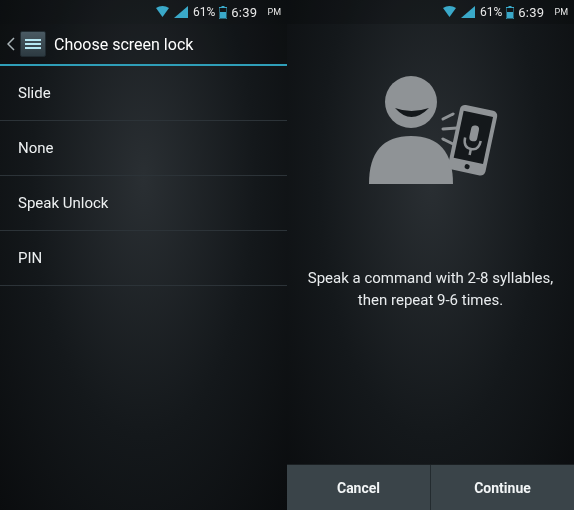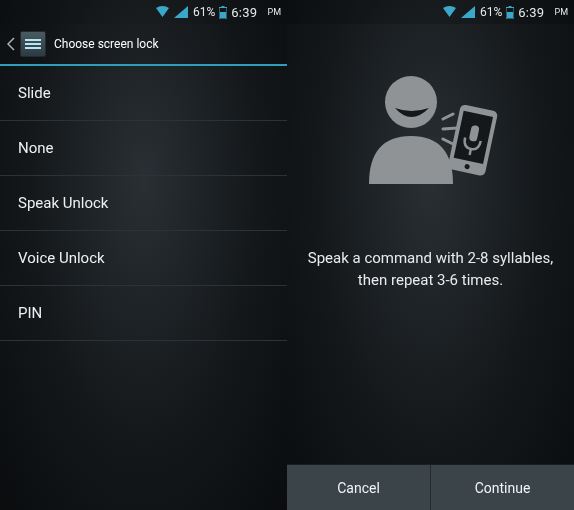--- a/index.html
+++ b/index.html
@@ -48,21 +48,21 @@
       background: linear-gradient(#4a5a63,#2d3a41);
       border:1px solid #202a30;
       border-radius:2px;
       display:flex; align-items:center; justify-content:center;
       position:relative;
     }
     .app-icon .bars {
       width:16px; height:2px; background:#b6e6f2;
       box-shadow: 0 -4px 0 #b6e6f2, 0 4px 0 #b6e6f2;
     }
-    .actionbar .title { color:#fff; font-size:12px; font-weight:400; }
+    .actionbar .title { color:#fff; font-size:16px; font-weight:400; }
     .list { flex:1; overflow:hidden; }
     .list-item {
       height: 55px;
       display:flex; align-items:center;
       padding: 0 18px;
       color:#eef1f2; font-size:15px;
       border-bottom:1px solid #2c3338;
       cursor:pointer;
     }
     .content {
@@ -71,33 +71,35 @@
       align-items:center;
       padding: 20px 20px 0 20px;
       color:#dfe3e5;
     }
     .illustration { margin-top: 20px; margin-bottom: 30px; }
     .instruction {
       text-align:center;
       font-size:15px;
       line-height:1.45;
       color:#e9ecee;
+      margin-top:20px;
     }
     .button-bar {
       height: 46px;
       display:flex;
       border-top:1px solid #1a1f22;
     }
     .button-bar .btn {
       flex:1;
       background:#3a4449;
       color:#f2f5f6;
       font-size:14px;
       display:flex; align-items:center; justify-content:center;
       cursor:pointer;
+      font-weight:bold;
     }
     .button-bar .divider {
       width:1px; background:#232b2f;
     }
   </style>
 </head>
 <body>
 
 <div class="phone">
   <div class="statusbar">
@@ -137,23 +139,20 @@
 
   <div class="list">
     <div class="list-item">
         <span>Slide</span>
       </div>
     <div class="list-item">
         <span>None</span>
       </div>
     <div class="list-item">
         <span>Speak Unlock</span>
-      </div>
-    <div class="list-item">
-        <span>Voice Unlock</span>
       </div>
     <div class="list-item">
         <span>PIN</span>
       </div>
   </div>
 </div>
 
 <div class="phone">
   <div class="statusbar">
     <span class="wifi-icon">
@@ -201,21 +200,21 @@
 
           <rect x="15" y="18" width="8" height="16" rx="4" fill="#8f9396"></rect>
           <path d="M11 32 Q11 42 19 42 Q27 42 27 32" stroke="#8f9396" stroke-width="2.5" fill="none"></path>
           <line x1="19" y1="42" x2="19" y2="48" stroke="#8f9396" stroke-width="2.5"></line>
           <circle cx="19" cy="60" r="2.5" fill="#14181b"></circle>
         </g>
       </svg>
     </div>
     <div class="instruction">
       <div>Speak a command with 2-8 syllables,</div>
-      <div>then repeat 3-6 times.</div>
+      <div>then repeat 9-6 times.</div>
     </div>
   </div>
 
   <div class="button-bar">
     <div class="btn">
         <span>Cancel</span>
       </div>
     <div class="divider"></div>
     <div class="btn">
         <span>Continue</span>

